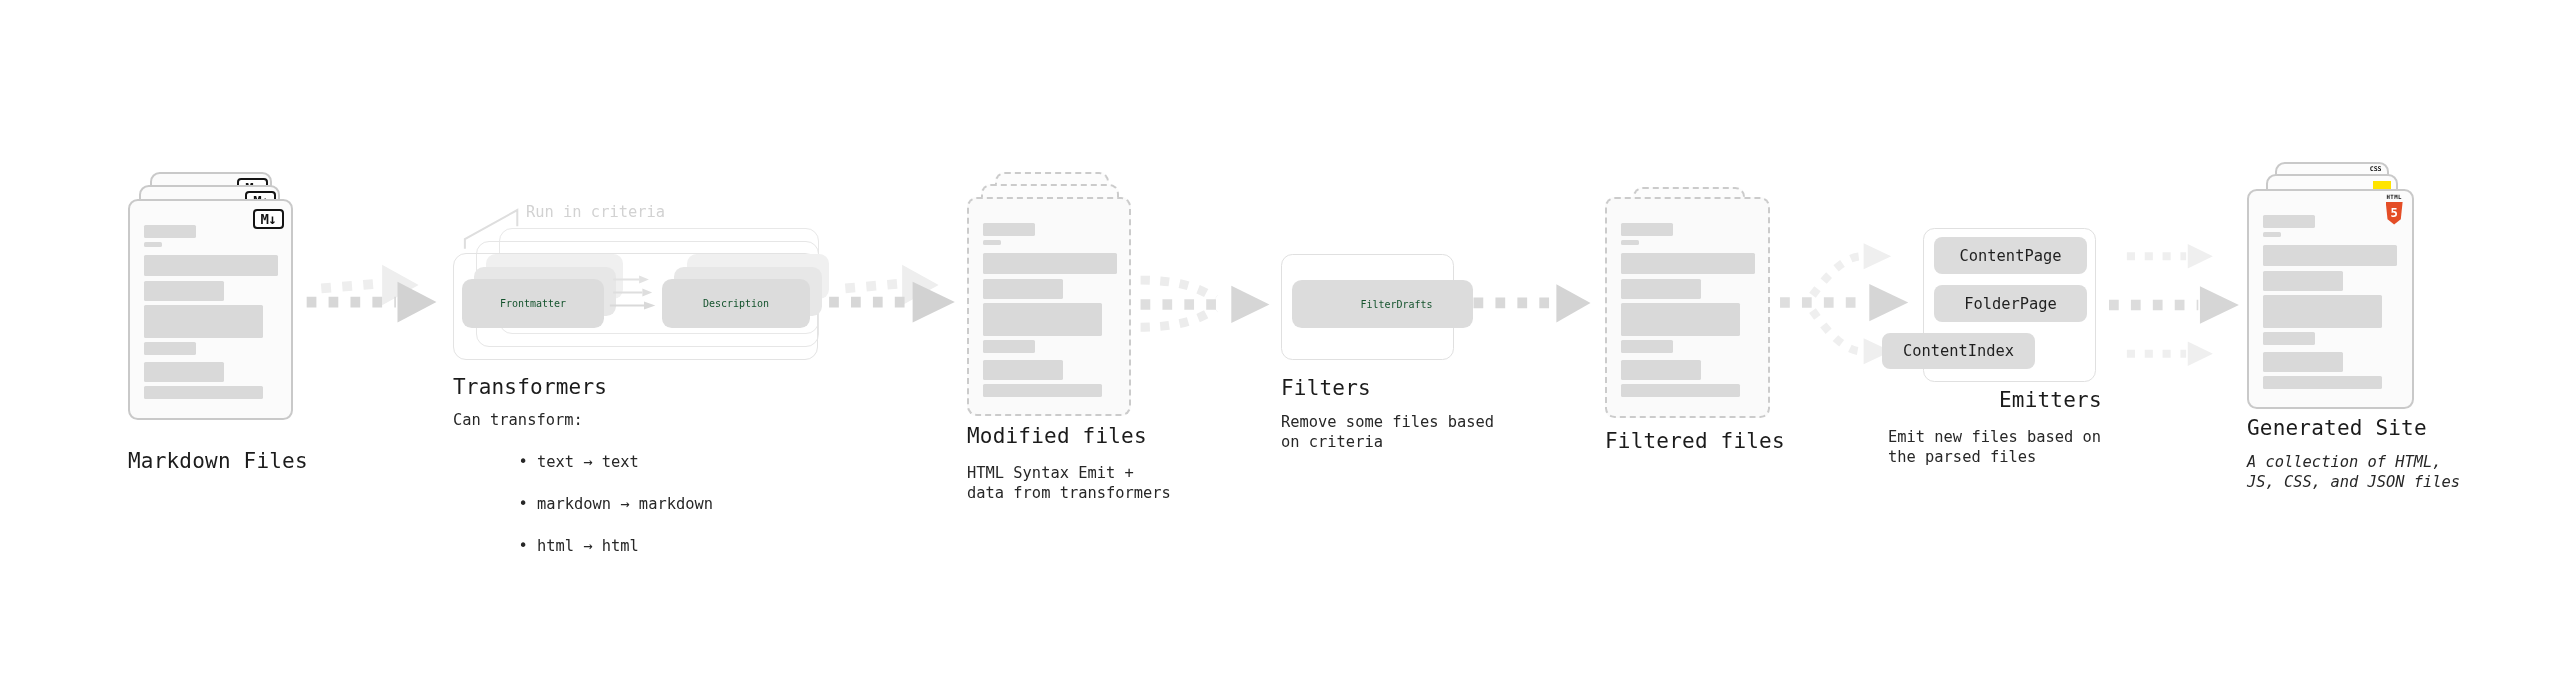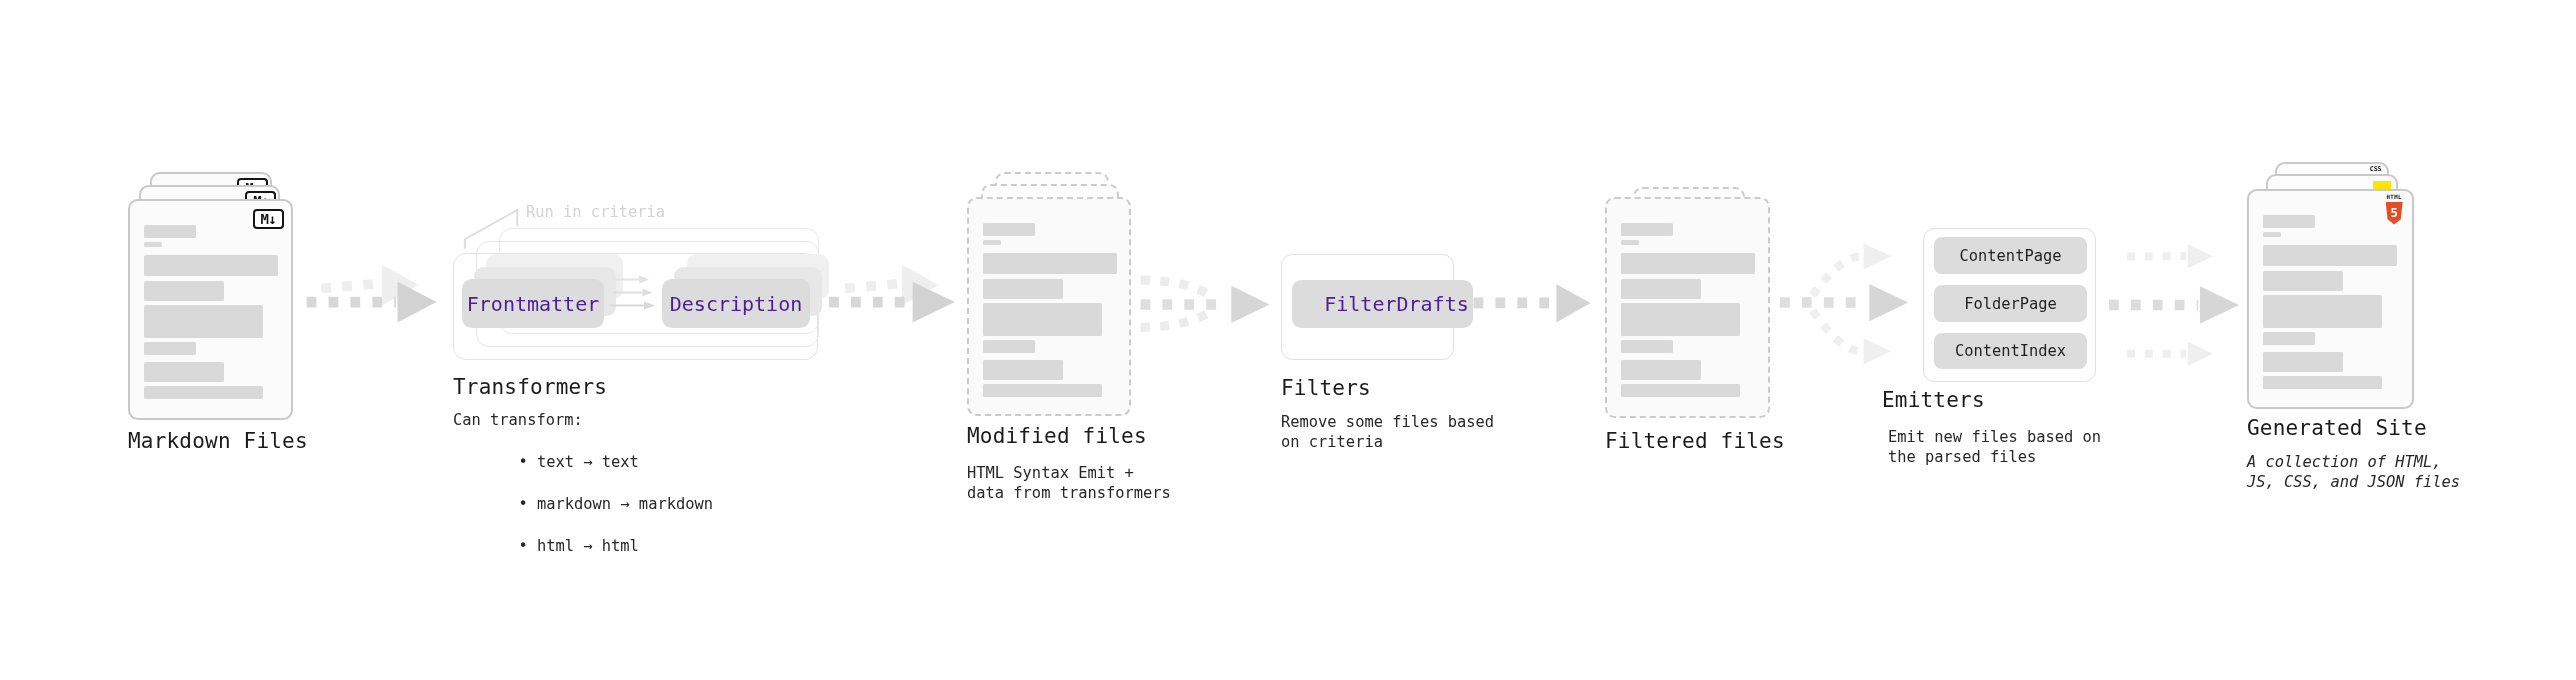--- a/index.html
+++ b/index.html
@@ -36,21 +36,21 @@
   }
 
   .h-label{position:absolute; font-size:21px; font-weight:500; color:#1b1b1b; white-space:pre; letter-spacing:0.2px;}
   .desc{position:absolute; font-size:15.4px; line-height:20.3px; color:#272727; white-space:pre;}
 
   .outline-box{position:absolute; border:1.6px solid #e3e3e3; border-radius:13px; box-sizing:border-box; background:transparent;}
   .outline-filled{position:absolute; border:1.6px solid #e0e0e0; border-radius:11.4px; box-sizing:border-box; background:#fff;}
 
   .gray-box{
     position:absolute; background:#dcdcdc; border-radius:9.8px; display:flex;
-    align-items:center; justify-content:center; font-size:20px; color:#4c1d95; white-space:pre;
+    align-items:center; justify-content:center; font-size:10px; color:#14532d; white-space:pre;
   }
   .ghost1{background:#e7e7e7;}
   .ghost2{background:#f0f0f0;}
 
   .pill{
     position:absolute; background:#dcdcdc; border-radius:8.1px; display:flex;
     align-items:center; justify-content:center; font-size:15.4px; color:#1f1f1f; white-space:pre;
   }
 
   .annotation{position:absolute; font-size:15.4px; color:#d2d2d2; white-space:pre;}
@@ -85,21 +85,21 @@
       <div class="md-badge" style="top:8.1px;right:7.3px;">M↓</div>
       <div class="bar b1"></div>
       <div class="bar b2"></div>
       <div class="bar b3"></div>
       <div class="bar b4"></div>
       <div class="bar b5"></div>
       <div class="bar b6"></div>
       <div class="bar b7"></div>
       <div class="bar b8"></div>
     </div>
-    <div class="h-label" style="left:128px;top:429px;">Markdown Files</div>
+    <div class="h-label" style="left:128px;top:449px;">Markdown Files</div>
   </div>
 
   <svg class="abs" style="left:305px;top:264px;" width="138" height="73" viewBox="0 0 170 90">
     <line x1="20" y1="30" x2="95" y2="24" stroke="#eeeeee" stroke-width="12" stroke-dasharray="12 14"></line>
     <polygon points="95,1 95,51 140,26" fill="#eeeeee"></polygon>
     <line x1="2" y1="47" x2="112" y2="47" stroke="#d7d7d7" stroke-width="13" stroke-dasharray="12 15"></line>
     <polygon points="114,22 114,72 162,47" fill="#d2d2d2"></polygon>
   </svg>
 
   <div>
@@ -201,22 +201,22 @@
     <path d="M 45,87 Q 80,137 105,137" fill="none" stroke="#efefef" stroke-width="10" stroke-dasharray="10 12"></path>
     <polygon points="108,121 108,153 142,137" fill="#efefef"></polygon>
     <line x1="5" y1="77" x2="112" y2="77" stroke="#dedede" stroke-width="13" stroke-dasharray="12 15"></line>
     <polygon points="115,54 115,100 163,77" fill="#d6d6d6"></polygon>
   </svg>
 
   <div>
     <div class="outline-filled" style="left:1923px;top:228px;width:173px;height:154px;"></div>
     <div class="pill" style="left:1934px;top:237px;width:153px;height:37px;">ContentPage</div>
     <div class="pill" style="left:1934px;top:285px;width:153px;height:37px;">FolderPage</div>
-    <div class="pill" style="left:1934px;top:333px;width:153px;height:36px;">ContentIndex</div>
-    <div class="h-label" style="left:1882px;top:388px;">Emitters</div>
+    <div class="pill" style="left:1882px;top:333px;width:153px;height:36px;">ContentIndex</div>
+    <div class="h-label" style="left:1999px;top:388px;">Emitters</div>
     <div class="desc" style="left:1888px;top:427px;"><span>Emit new files based on</span><br><span>the parsed files</span></div>
   </div>
 
   <svg class="abs" style="left:2109px;top:244px;" width="138" height="122" viewBox="0 0 170 150">
     <line x1="22" y1="15" x2="95" y2="15" stroke="#efefef" stroke-width="10" stroke-dasharray="10 12"></line>
     <polygon points="97,0 97,30 128,15" fill="#efefef"></polygon>
     <line x1="0" y1="75" x2="110" y2="75" stroke="#dcdcdc" stroke-width="13" stroke-dasharray="12 15"></line>
     <polygon points="112,52 112,98 160,75" fill="#d6d6d6"></polygon>
     <line x1="22" y1="135" x2="95" y2="135" stroke="#efefef" stroke-width="10" stroke-dasharray="10 12"></line>
     <polygon points="97,120 97,150 128,135" fill="#efefef"></polygon>

